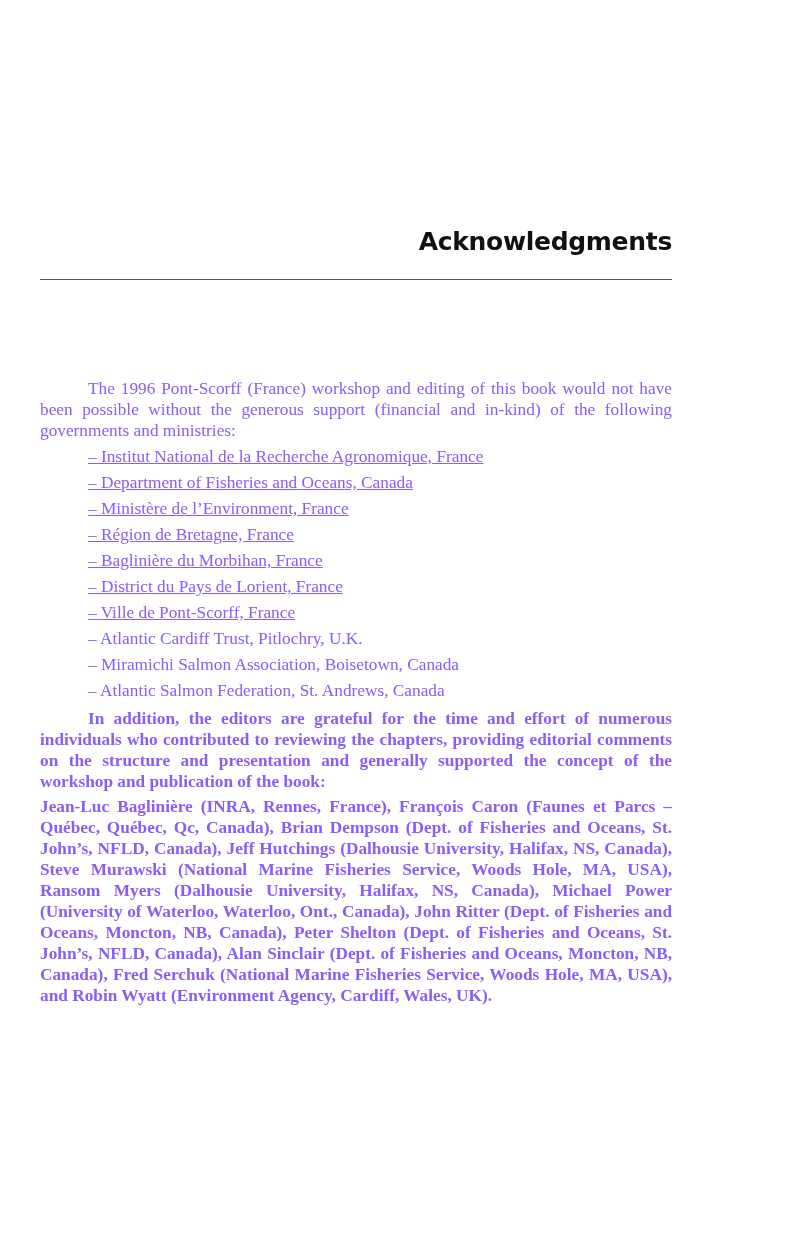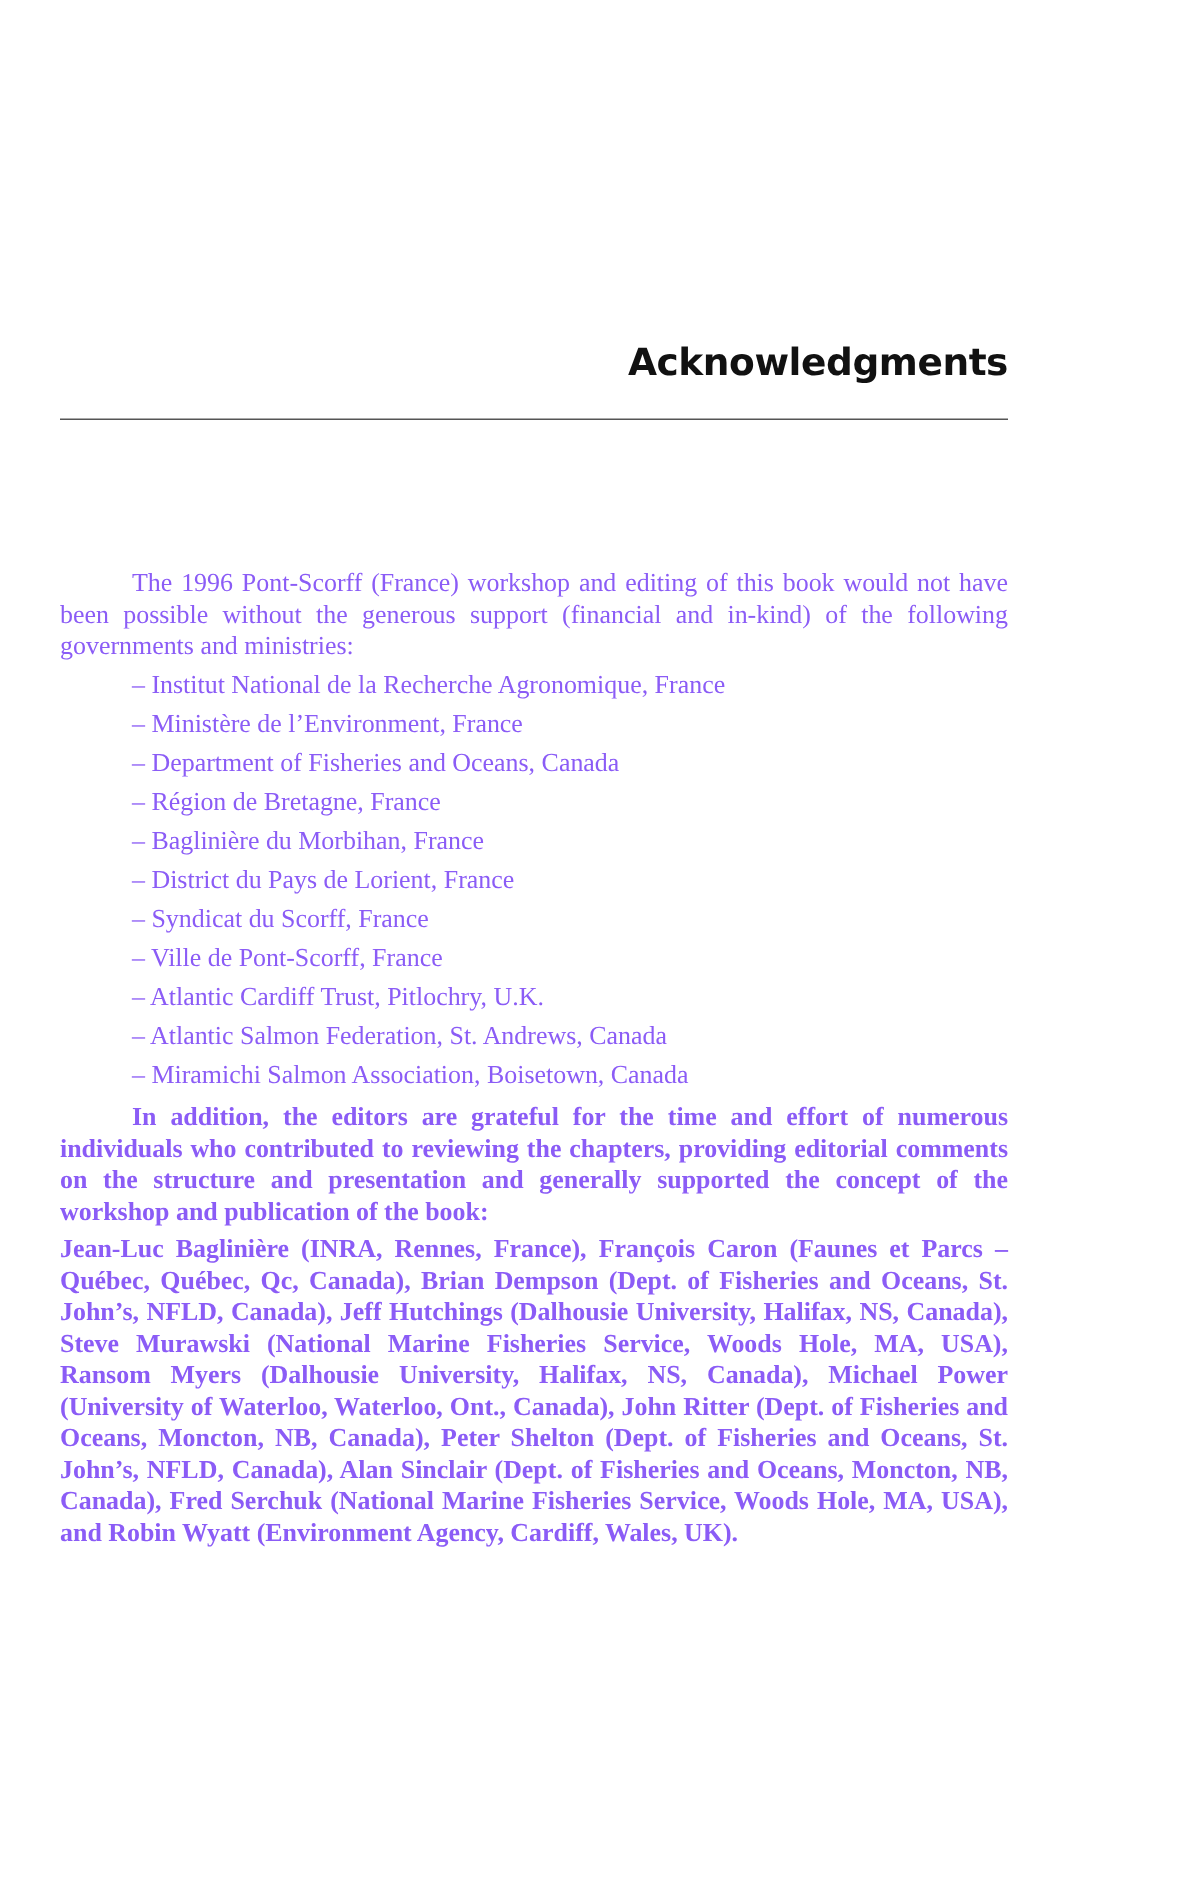--- a/index.html
+++ b/index.html
@@ -16,46 +16,45 @@
     }
     .body {
       position: absolute; top: 378px; left: 40px; width: 632px;
       font-family: "Liberation Serif", serif; font-size: 17.3px;
       line-height: 21px; color: #8b5cf6;
     }
     .para { margin: 0; text-align: justify; }
     .indent { text-indent: 48px; }
     .list { margin: 0; padding: 0; list-style: none; }
     .list li { margin: 0; padding-left: 48px; line-height: 26px; }
-    .list-first { margin-top: 3px !important; }
+    .list-first { margin-top: 3px !important; text-decoration: underline; }
     .gap { margin-top: 4px; font-weight: bold; }
   </style>
 </head>
 <body>
 
 <h1 class="title">Acknowledgments</h1>
 <div class="rule"></div>
 
 <div class="body">
   <p class="para indent">The 1996 Pont-Scorff (France) workshop and editing of this book would not have been possible without the generous support (financial and in-kind) of the following governments and ministries:</p>
 
   <ul class="list list-first">
     <li>– Institut National de la Recherche Agronomique, France</li>
+    <li>– Department of Fisheries and Oceans, Canada</li>
     <li>– Ministère de l’Environment, France</li>
-    <li>– Department of Fisheries and Oceans, Canada</li>
     <li>– Région de Bretagne, France</li>
     <li>– Baglinière du Morbihan, France</li>
     <li>– District du Pays de Lorient, France</li>
-    <li>– Syndicat du Scorff, France</li>
     <li>– Ville de Pont-Scorff, France</li>
   </ul>
 
 
   <ul class="list">
     <li>– Atlantic Cardiff Trust, Pitlochry, U.K.</li>
+    <li>– Miramichi Salmon Association, Boisetown, Canada</li>
     <li>– Atlantic Salmon Federation, St. Andrews, Canada</li>
-    <li>– Miramichi Salmon Association, Boisetown, Canada</li>
   </ul>
 
   <p class="para indent gap">In addition, the editors are grateful for the time and effort of numerous individuals who contributed to reviewing the chapters, providing editorial comments on the structure and presentation and generally supported the concept of the workshop and publication of the book:</p>
 
   <p class="para gap">Jean-Luc Baglinière (INRA, Rennes, France), François Caron (Faunes et Parcs – Québec, Québec, Qc, Canada), Brian Dempson (Dept. of Fisheries and Oceans, St. John’s, NFLD, Canada), Jeff Hutchings (Dalhousie University, Halifax, NS, Canada), Steve Murawski (National Marine Fisheries Service, Woods Hole, MA, USA), Ransom Myers (Dalhousie University, Halifax, NS, Canada), Michael Power (University of Waterloo, Waterloo, Ont., Canada), John Ritter (Dept. of Fisheries and Oceans, Moncton, NB, Canada), Peter Shelton (Dept. of Fisheries and Oceans, St. John’s, NFLD, Canada), Alan Sinclair (Dept. of Fisheries and Oceans, Moncton, NB, Canada), Fred Serchuk (National Marine Fisheries Service, Woods Hole, MA, USA), and Robin Wyatt (Environment Agency, Cardiff, Wales, UK).</p>
 </div>
 
 </body></html>

